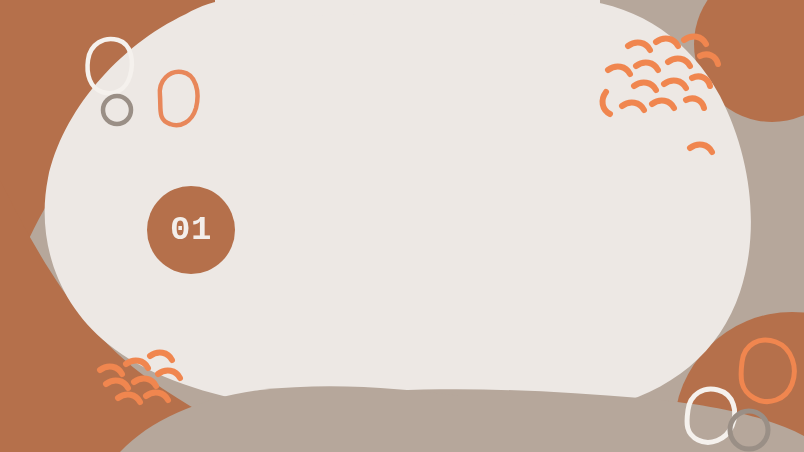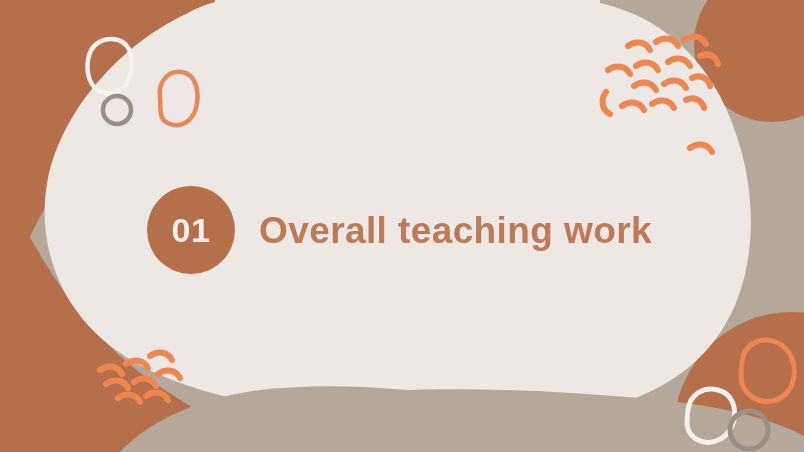--- a/index.html
+++ b/index.html
@@ -5,21 +5,21 @@
   html, body {
     margin: 0;
     padding: 0;
     background: #ffffff;
   }
   #slide {
     position: relative;
     width: 804px;
     height: 452px;
     overflow: hidden;
-    font-family: Liberation Sans, sans-serif;
+    font-family: Liberation Mono, monospace;
     background: #B6A79B;
   }
   #bg-svg {
     position: absolute;
     inset: 0;
     width: 804px;
     height: 452px;
     display: block;
   }
   .content-row {
@@ -129,16 +129,15 @@
     <path d="M688,410 C690,394 704,386 718,390 C734,394 738,412 732,426 C726,440 710,446 698,440 C686,434 686,424 688,410 Z" fill="none" stroke="#F5F1ED" stroke-width="5" stroke-linecap="round"></path>
     <circle cx="749" cy="430" r="19" fill="none" stroke="#9A8F86" stroke-width="5"></circle>
     <path d="M690,148 C698,142 708,144 712,152" fill="none" stroke="#F0864F" stroke-width="6" stroke-linecap="round"></path>
 
   </svg>
 
   <div class="content-row">
     <div class="badge">
       <span class="badge-number">01</span>
     </div>
-    <div class="slide-title">Overall teaching work</div>
   </div>
 
 </div>
 
 </body></html>

